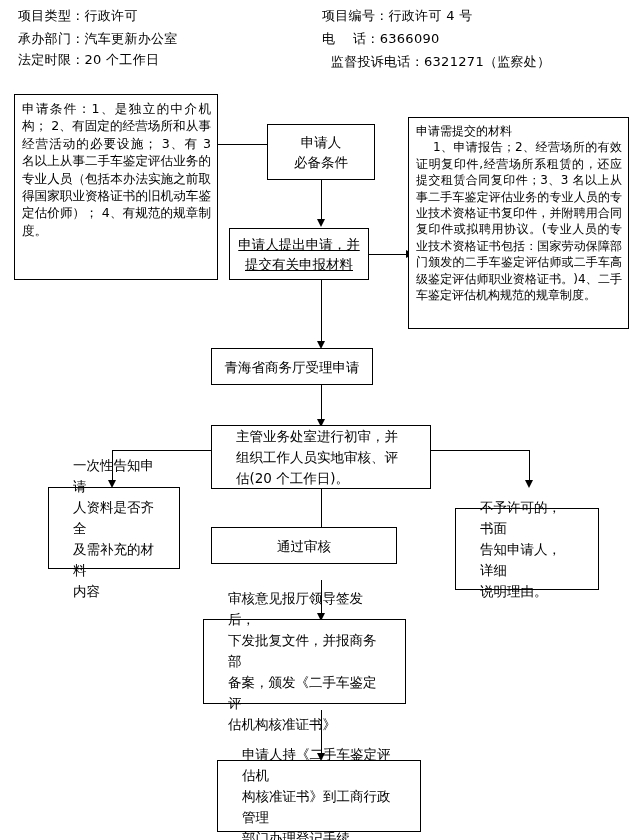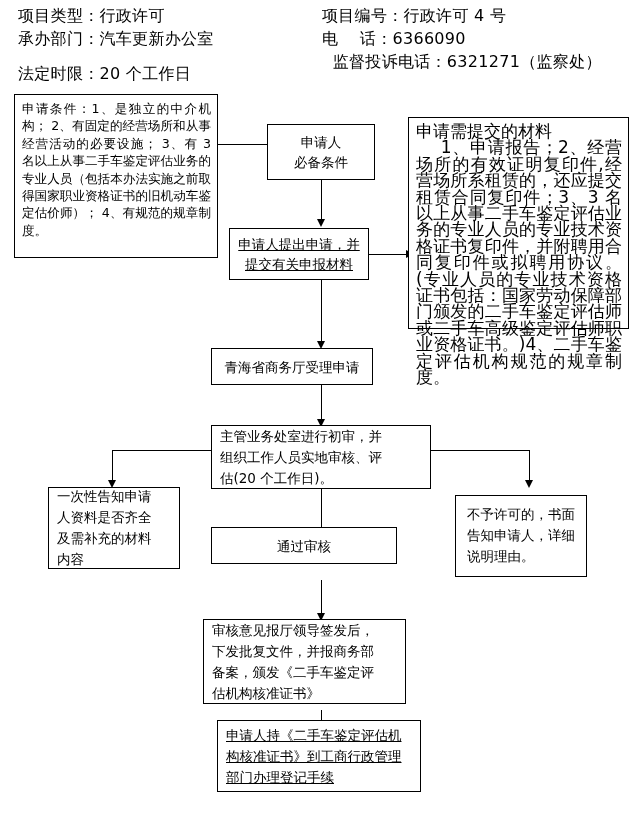--- a/index.html
+++ b/index.html
@@ -15,21 +15,21 @@
     position: relative;
     width: 642px;
     height: 840px;
     overflow: hidden;
     background: #ffffff;
   }
 
   
   .hdr-line {
     position: absolute;
-    font-size: 16px;
+    font-size: 13px;
     line-height: 16px;
     white-space: pre;
     letter-spacing: 0.3px;
     text-align: right;
   }
   .hdr-col-l { left: 18px; }
   .hdr-col-r { left: 322px; }
 
   
   .box {
@@ -64,21 +64,21 @@
   }
   .box.para .txt {
     text-align: justify;
     text-justify: inter-ideograph;
   }
 
   
   .box.block {
     display: flex;
     align-items: center;
-    padding: 4px 8px;
+    padding: 4px 24px;
     font-size: 13.5px;
     line-height: 21px;
   }
   .box.block .txt { text-align: left; }
 
   
   .vline, .hline {
     position: absolute;
     background: #000000;
   }
@@ -107,21 +107,21 @@
   }
 </style>
 </head>
 <body>
 
 <div id="page">
 
   <div>
     <div class="hdr-line hdr-col-l" style="top:8px;">项目类型：行政许可</div>
     <div class="hdr-line hdr-col-l" style="top:31px;">承办部门：汽车更新办公室</div>
-    <div class="hdr-line hdr-col-l" style="top:66px;">法定时限：20 个工作日</div>
+    <div class="hdr-line hdr-col-l" style="top:52px;">法定时限：20 个工作日</div>
 
     <div class="hdr-line hdr-col-r" style="top:8px;">项目编号：行政许可 4 号</div>
     <div class="hdr-line hdr-col-r" style="top:31px;">电    话：6366090</div>
     <div class="hdr-line hdr-col-r" style="top:54px;">  监督投诉电话：6321271（监察处）</div>
   </div>
 
   <div class="hline" style="left:218px; top:144px; width:49px;"></div>
   <div class="arrow left" style="left:210px; top:140px;"></div>
 
   <div class="vline" style="left:321px; top:165px; height:55px;"></div>
@@ -146,25 +146,25 @@
 
   <div class="vline" style="left:321px; top:489px; height:47px;"></div>
   <div class="arrow down" style="left:317px; top:535px;"></div>
 
   <div class="vline" style="left:321px; top:580px; height:34px;"></div>
   <div class="arrow down" style="left:317px; top:613px;"></div>
 
   <div class="vline" style="left:321px; top:710px; height:44px;"></div>
   <div class="arrow down" style="left:317px; top:753px;"></div>
 
-  <div class="box para" style="left:14px; top:94px; width:204px; height:164px;">
+  <div class="box para" style="left:14px; top:94px; width:204px; height:186px;">
     <span class="txt">申请条件：1、是独立的中介机构； 2、有固定的经营场所和从事经营活动的必要设施； 3、有 3 名以上从事二手车鉴定评估业务的专业人员（包括本办法实施之前取得国家职业资格证书的旧机动车鉴定估价师）； 4、有规范的规章制度。</span>
   </div>
 
-  <div class="box para" style="left:408px; top:117px; width:221px; height:212px; font-size:17px; line-height:16.4px;">
+  <div class="box para" style="left:408px; top:117px; width:221px; height:212px; font-size:12px; line-height:16.4px;">
     <span class="txt">申请需提交的材料</span>
     <span class="txt">    1、申请报告；2、经营场所的有效证明复印件,经营场所系租赁的，还应提交租赁合同复印件；3、3 名以上从事二手车鉴定评估业务的专业人员的专业技术资格证书复印件，并附聘用合同复印件或拟聘用协议。(专业人员的专业技术资格证书包括：国家劳动保障部门颁发的二手车鉴定评估师或二手车高级鉴定评估师职业资格证书。)4、二手车鉴定评估机构规范的规章制度。</span>
   </div>
 
   <div class="box center" style="left:267px; top:124px; width:108px; height:56px;">
     <span class="txt">申请人
 必备条件</span>
   </div>
 
   <div class="box center" style="left:229px; top:228px; width:140px; height:52px;text-decoration:underline;">
@@ -182,36 +182,36 @@
 估(20 个工作日)。</span>
   </div>
 
   <div class="box block" style="left:48px; top:487px; width:132px; height:82px; ">
     <span class="txt">一次性告知申请
 人资料是否齐全
 及需补充的材料
 内容</span>
   </div>
 
-  <div class="box block" style="left:455px; top:495px; width:132px; height:82px; justify-content:center;font-family:Liberation Mono, monospace;">
+  <div class="box block" style="left:455px; top:508px; width:144px; height:82px; justify-content:center;">
     <span class="txt">不予许可的，书面
 告知申请人，详细
 说明理由。</span>
   </div>
 
   <div class="box center" style="left:211px; top:527px; width:186px; height:37px;">
     <span class="txt">通过审核</span>
   </div>
 
   <div class="box block" style="left:203px; top:619px; width:203px; height:85px;">
     <span class="txt">审核意见报厅领导签发后，
 下发批复文件，并报商务部
 备案，颁发《二手车鉴定评
 估机构核准证书》</span>
   </div>
 
-  <div class="box block" style="left:217px; top:720px; width:204px; height:72px;text-decoration:underline;">
+  <div class="box block" style="left:217px; top:760px; width:204px; height:72px;">
     <span class="txt">申请人持《二手车鉴定评估机
 构核准证书》到工商行政管理
 部门办理登记手续</span>
   </div>
 
 </div>
 
 </body></html>

